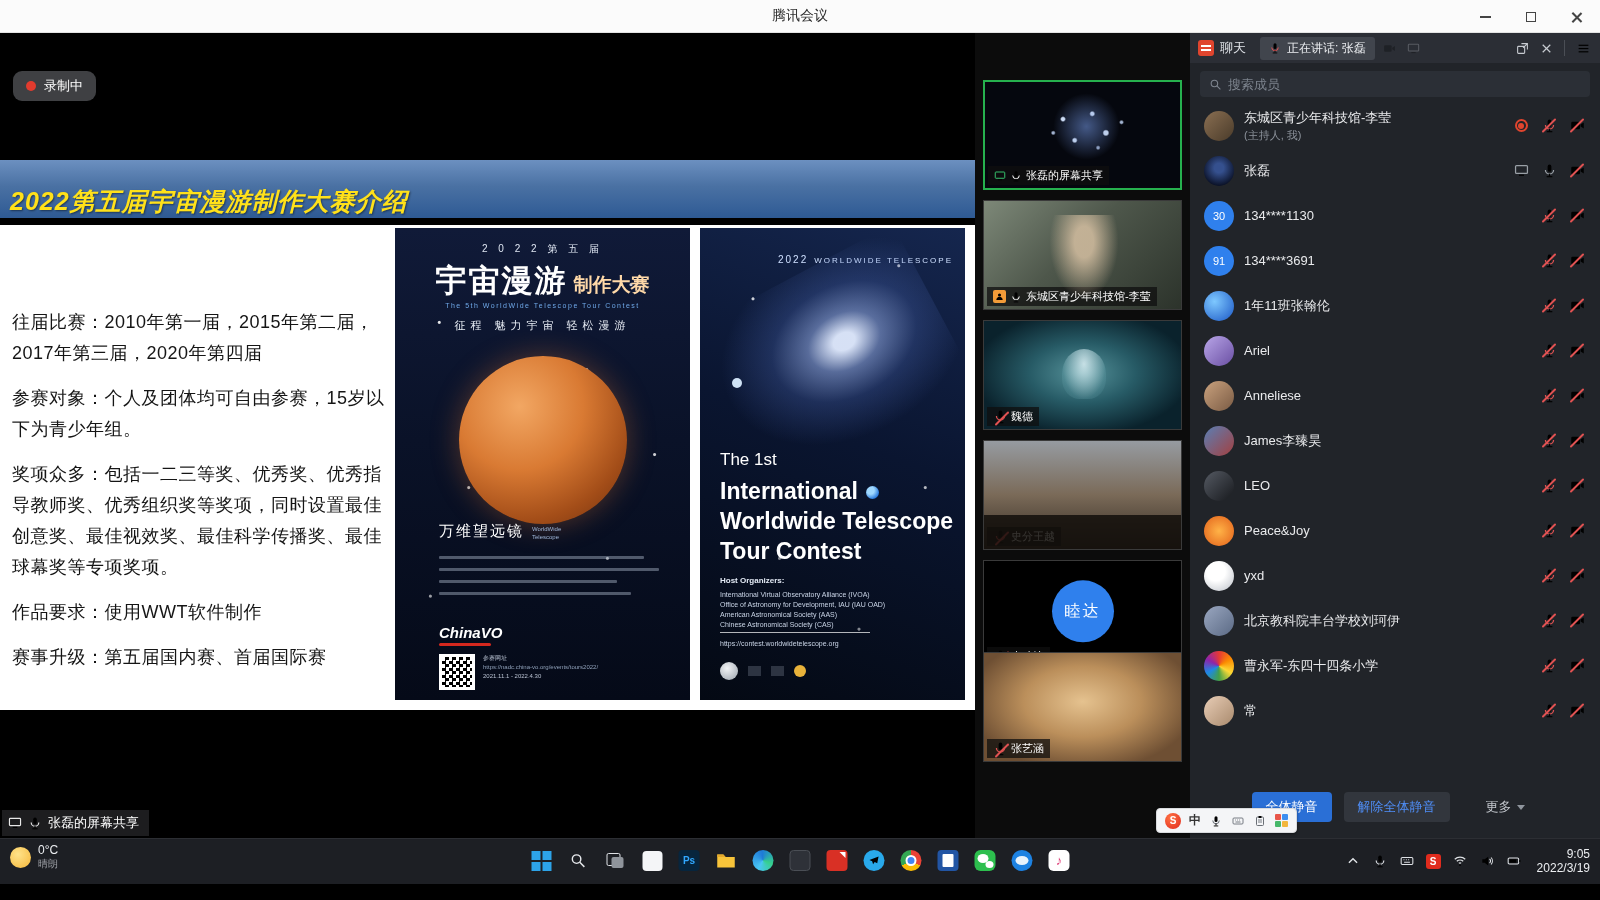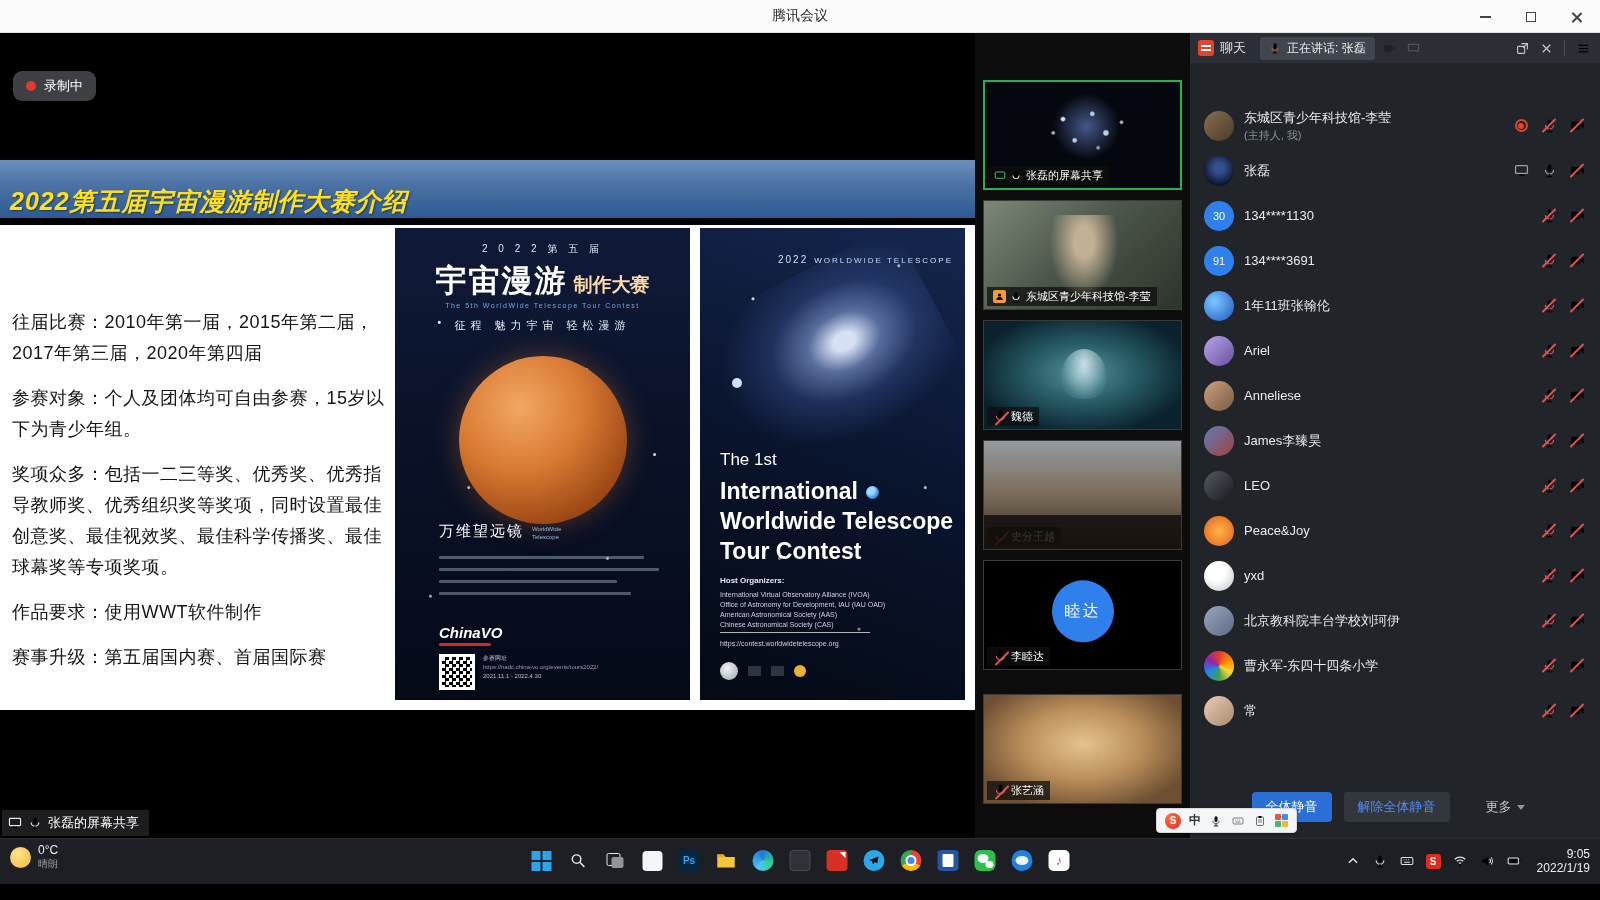--- a/index.html
+++ b/index.html
@@ -492,21 +492,21 @@
       <div class="pavatar">睦达</div>
       <div class="t-label">
         <span class="mi off" style="width:14px;height:15px">
             <svg>
               <use href="#i-mic"></use>
             </svg>
           </span>
         <span>李睦达</span>
       </div>
     </div>
-    <div class="tile tv6" style="top:661px">
+    <div class="tile tv6" style="top:619px">
       <div class="t-label">
         <span class="mi off" style="width:14px;height:15px">
             <svg>
               <use href="#i-mic"></use>
             </svg>
           </span>
         <span>张艺涵</span>
       </div>
     </div>
   </div>
@@ -543,20 +543,28 @@
           </svg>
         </span>
       <span class="h-div"></span>
       <span class="h-ic">
           <svg>
             <use href="#i-menu"></use>
           </svg>
         </span>
     </div>
 
+    <div class="p-search">
+      <div class="search-box">
+        <svg>
+            <use href="#i-search"></use>
+          </svg>
+        <input placeholder="搜索成员" style="">
+      </div>
+    </div>
 
     <div class="m-list">
 
       <div class="m-row">
         <span class="avatar av1"></span>
         <div class="m-name">
           <div class="nm">东城区青少年科技馆-李莹</div>
           <div class="sub">(主持人, 我)</div>
         </div>
         <span class="mi">
@@ -936,18 +944,18 @@
             <use href="#i-vol"></use>
           </svg>
         </span>
       <span class="tray-ic">
           <svg>
             <use href="#i-batt"></use>
           </svg>
         </span>
       <div class="tb-clock">
         <div class="tm">9:05</div>
-        <div class="dt">2022/1/19</div>
+        <div class="dt">2022/3/19</div>
       </div>
     </div>
   </div>
 
 </div>
 
 </body></html>

